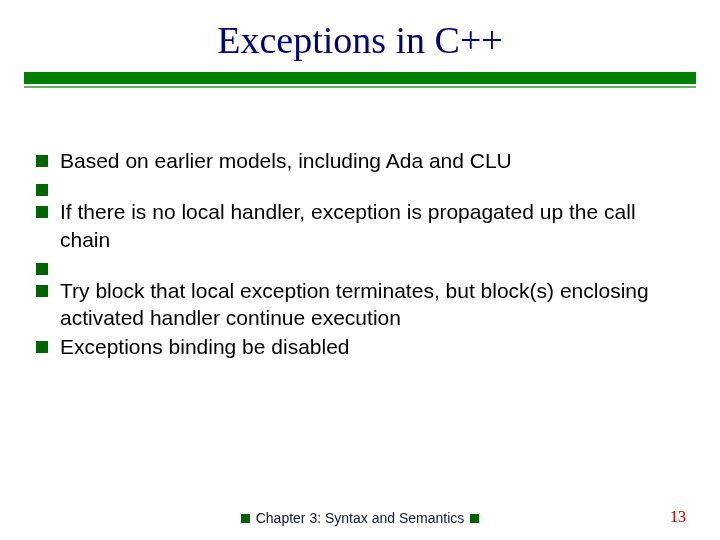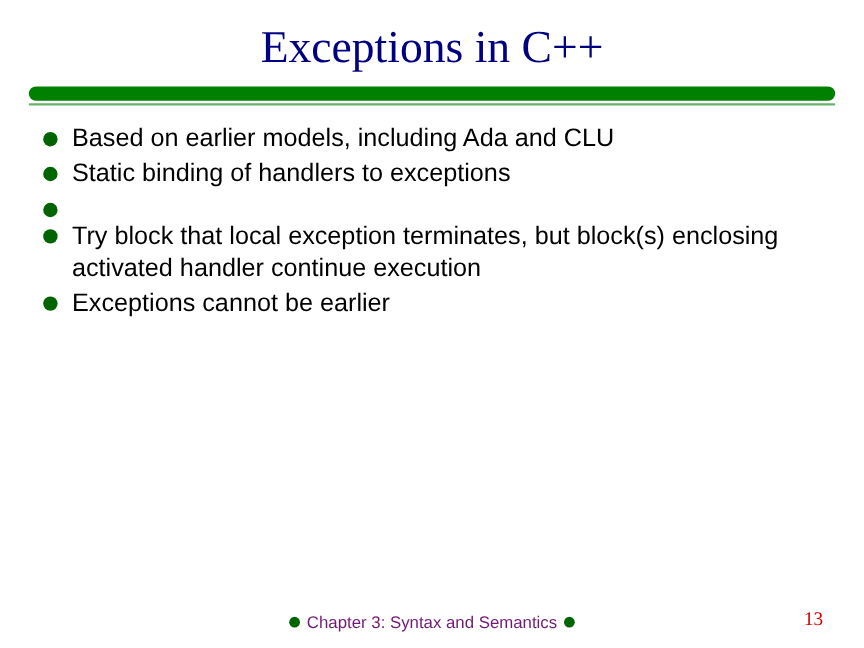--- a/index.html
+++ b/index.html
@@ -1,15 +1,15 @@
 <!DOCTYPE html>
 <html><head>
 <meta charset="utf-8">
 <style>
-  * { margin: 0; padding: 0; box-sizing: border-box; border-radius: 21px; }
+  * { margin: 0; padding: 0; box-sizing: border-box; }
   body {
     width: 720px;
     height: 540px;
     background: #fff;
     font-family: Verdana, Geneva, sans-serif;
     position: relative;
     overflow: hidden;
   }
   .title {
     font-family: "Times New Roman", Times, serif;
@@ -28,20 +28,21 @@
     width: 100%;
   }
   .rule-light {
     height: 2px;
     background: #66b266;
     width: 100%;
     margin-top: 2px;
   }
   .content {
     padding: 14px 36px 0 36px;
+    margin-top: 45px;
   }
   .row {
     display: flex;
     align-items: flex-start;
     margin-bottom: 2px;
   }
   .bullet {
     width: 12px;
     height: 12px;
     background: #006400;
@@ -65,21 +66,21 @@
   }
   .footer-bullet {
     width: 9px;
     height: 9px;
     background: #006400;
     display: inline-block;
     margin: 0 6px;
   }
   .footer-text {
     font-size: 14px;
-    color: #701a75;
+    color: #0f172a;
   }
   .page-num {
     position: absolute;
     bottom: 14px;
     right: 34px;
     font-size: 16px;
     color: #cc0000;
     font-family: "Times New Roman", Times, serif;
   }
 </style>
@@ -93,32 +94,35 @@
   <div class="rule-light"></div>
 </div>
 
 <div class="content">
   <div class="row">
     <div class="bullet"></div>
     <div class="item-text">Based on earlier models, including Ada and CLU</div>
   </div>
   <div class="row">
     <div class="bullet"></div>
-    <div class="item-text">Static binding of handlers to exceptions</div>
+  </div>
+  <div class="row">
+    <div class="bullet"></div>
+    <div class="item-text">If there is no local handler, exception is propagated up the call chain</div>
   </div>
   <div class="row">
     <div class="bullet"></div>
   </div>
   <div class="row">
     <div class="bullet"></div>
     <div class="item-text">Try block that local exception terminates, but block(s) enclosing activated handler continue execution</div>
   </div>
   <div class="row">
     <div class="bullet"></div>
-    <div class="item-text">Exceptions cannot be earlier</div>
+    <div class="item-text">Exceptions binding be disabled</div>
   </div>
 </div>
 
 <div class="footer">
   <span class="footer-bullet"></span>
   <span class="footer-text">Chapter 3: Syntax and Semantics</span>
   <span class="footer-bullet"></span>
 </div>
 
 <div class="page-num">13</div>

